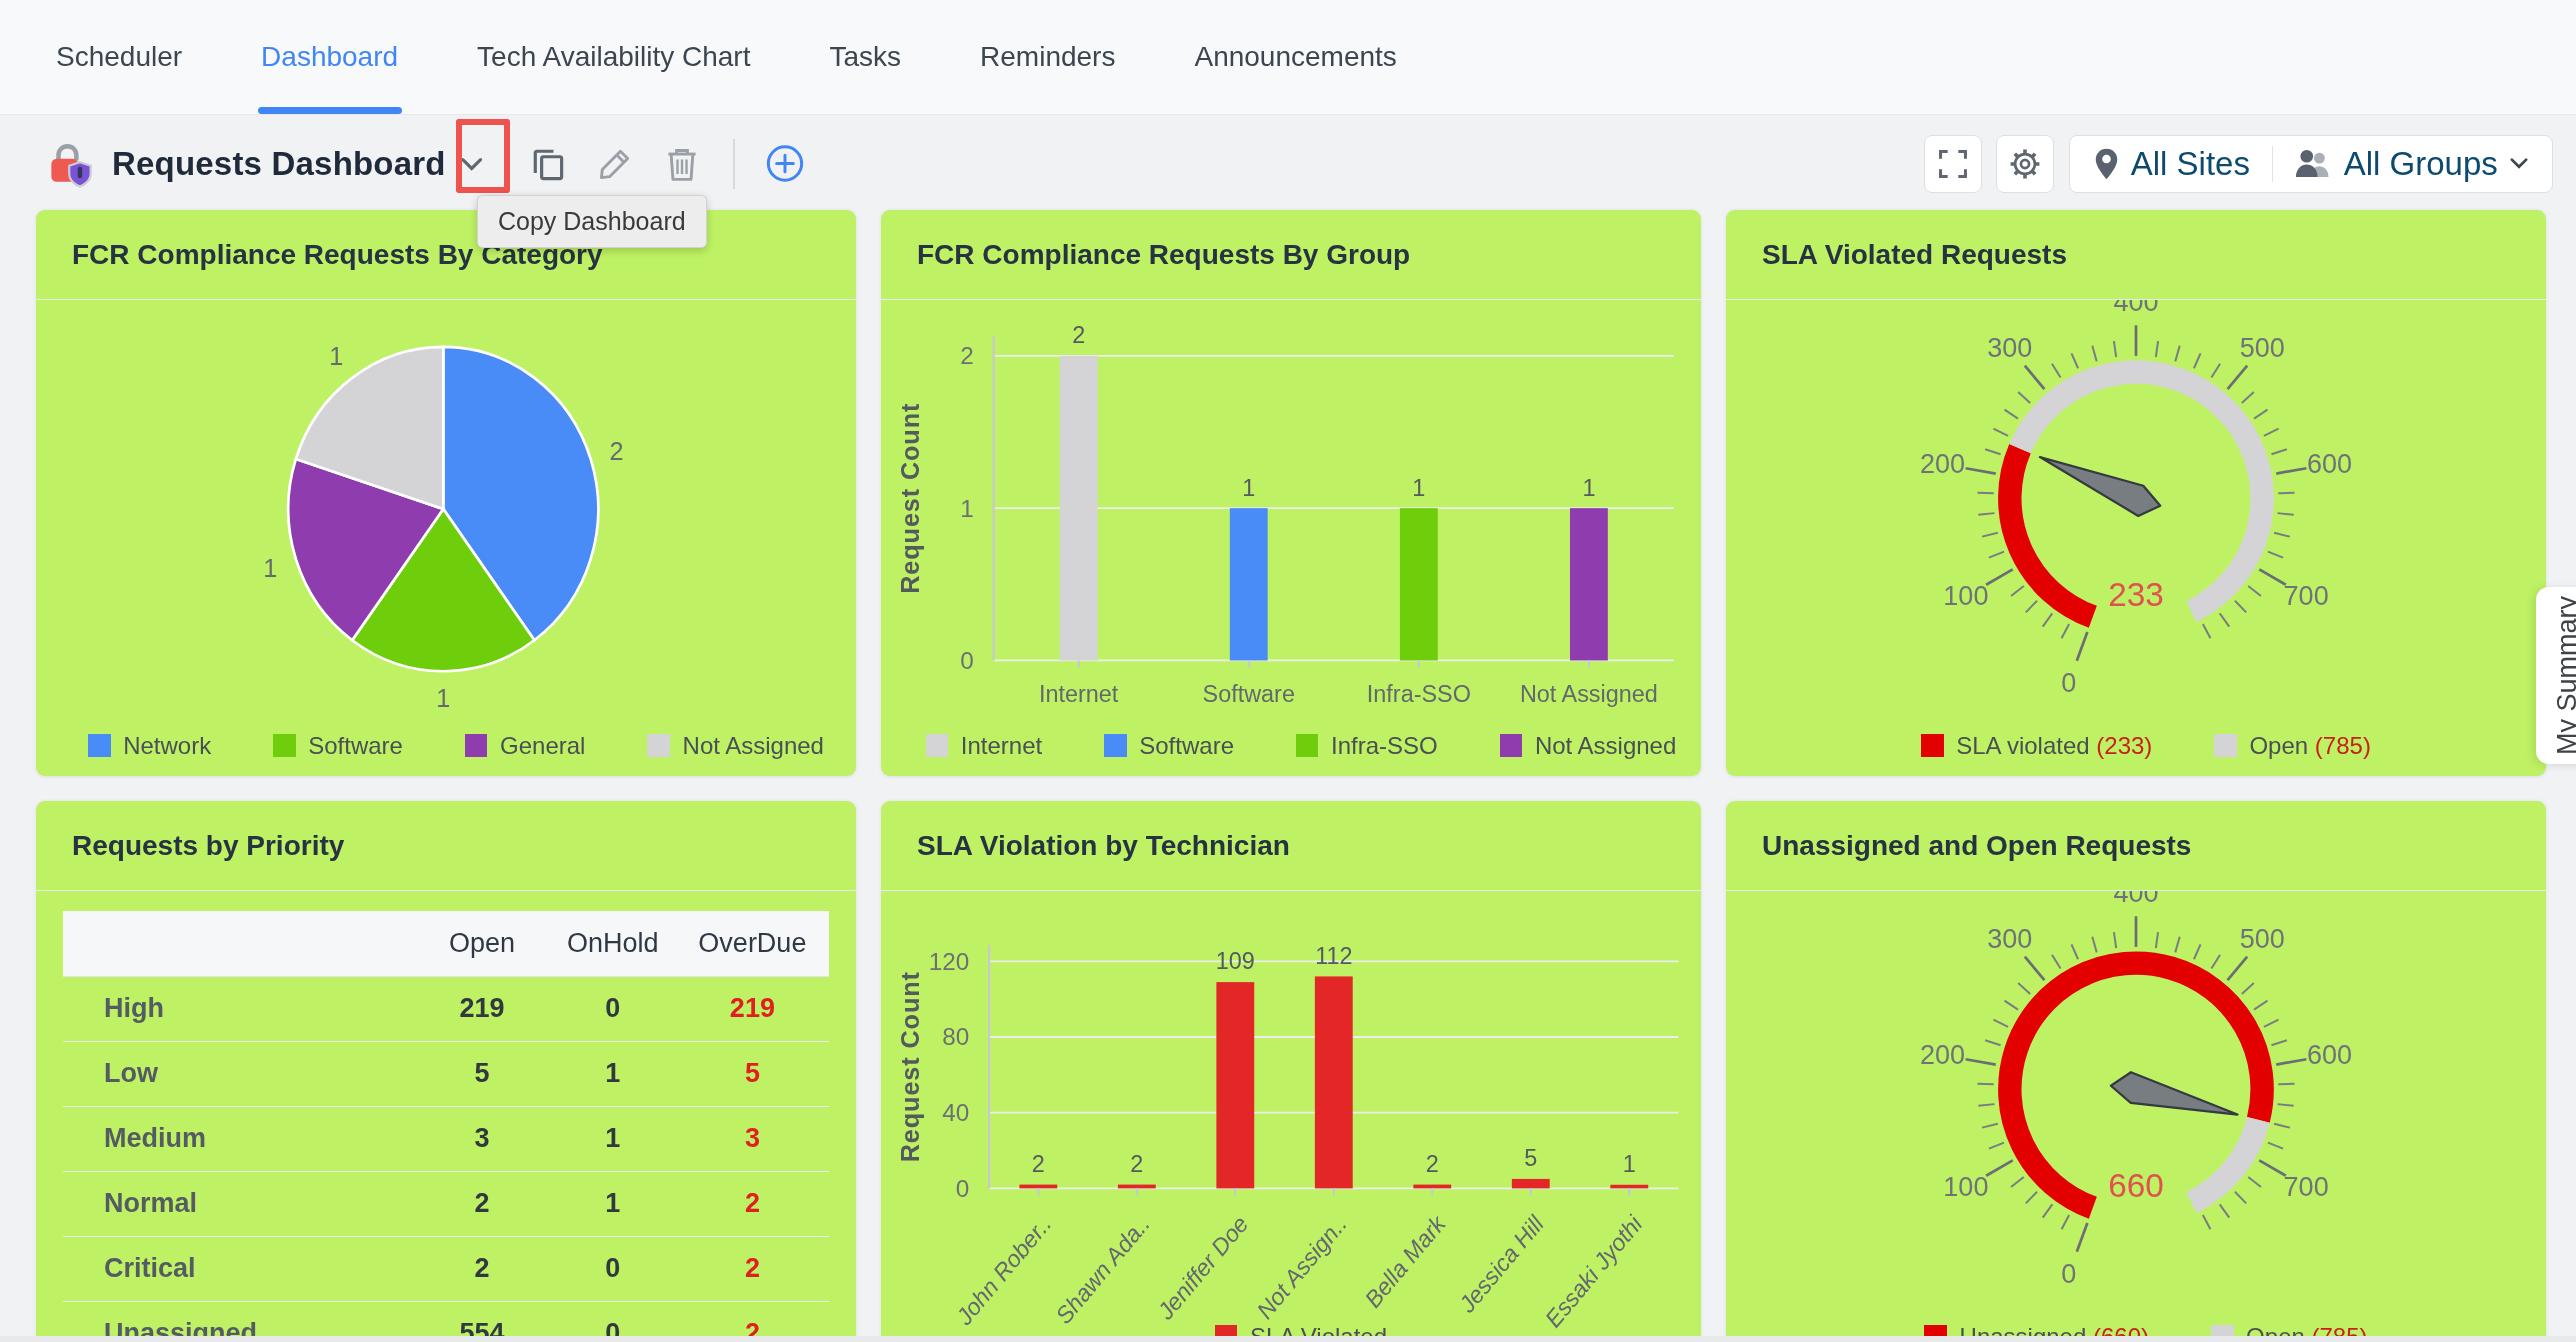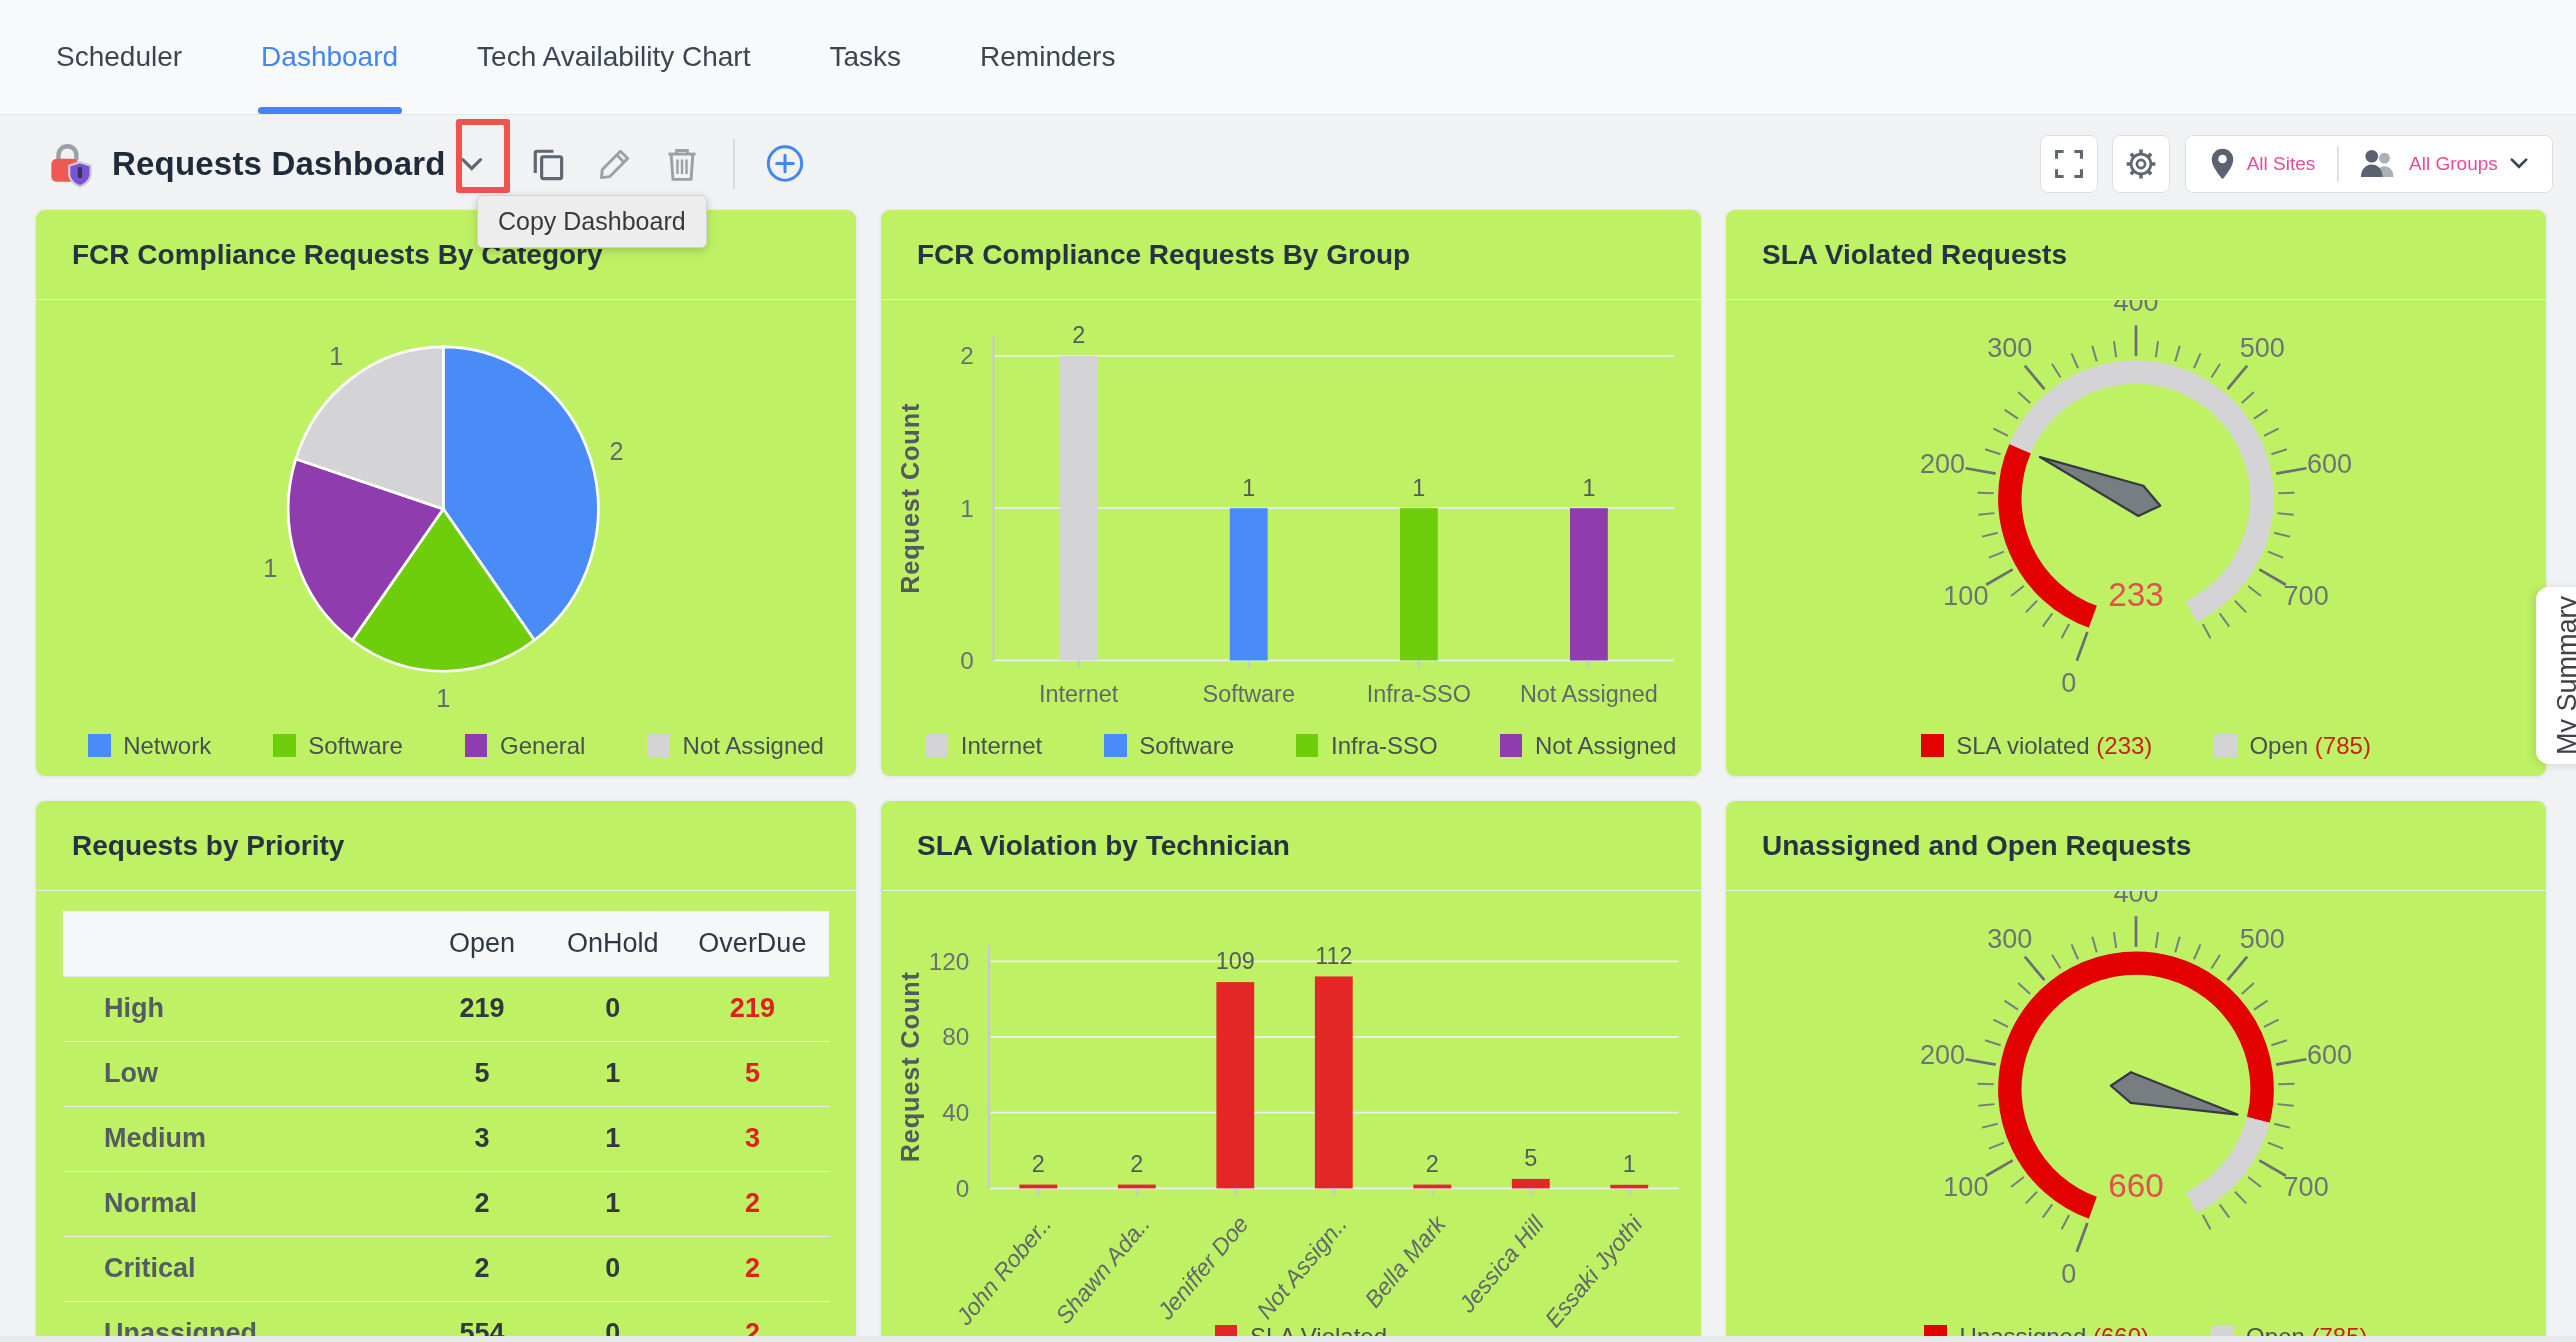--- a/index.html
+++ b/index.html
@@ -27,21 +27,21 @@
   .red-annotation { position:absolute; left:456px; top:119px; width:54px; height:74px;
                     border:6.3px solid #ee5350; border-radius:2.7px; z-index:6; pointer-events:none; }
   .tooltip { position:absolute; left:477px; top:195px; background:#ededee; border:0.9px solid #d2d2d4;
              border-radius:5.4px; padding:10.8px 20px; font-size:25px; color:#3a3a3c; z-index:30;
              box-shadow:0 2.7px 9px rgba(0,0,0,.18); white-space:nowrap; }
   .tb-right { margin-left:auto; display:flex; align-items:center; gap:14.4px; padding-right:31px; }
   .sq-btn { width:58px; height:58px; background:#fff; border:1.8px solid #dcdfe3; border-radius:8px;
             display:flex; align-items:center; justify-content:center; cursor:pointer; }
   .group-btn { height:58px; background:#fff; border:1.8px solid #dcdfe3; border-radius:8px;
                display:flex; align-items:center; padding:0 23.4px; cursor:pointer; }
-  .group-btn .glabel { font-size:19px; color:#ec4899; margin-left:10.8px; }
+  .group-btn .glabel { font-size:33px; color:#0c4a6e; margin-left:10.8px; }
   .gb-sep { width:1.8px; height:36px; background:#e0e3e6; margin:0 21.6px; }
 
   
   .card { position:absolute; width:820px; height:566px; background:#bef264; border-radius:9px;
           box-shadow:0 0.9px 3.6px rgba(40,50,60,.10); }
   .card-hd { height:90px; border-bottom:1.8px solid #e9eaec; display:flex; align-items:center; padding:0 36px; }
   .card-hd h2 { font-size:28px; font-weight:600; color:#273242; }
   .card-body { position:relative; height:474px; }
   .legend { position:absolute; left:0; right:0; bottom:14.4px; display:flex; justify-content:center;
             gap:62px; align-items:center;padding-left:20px; }
@@ -84,20 +84,21 @@
 </head>
 <body>
 
 <div class="topnav">
   <div class="nav-tabs">
       <span class="tab">Scheduler</span>
       <span class="tab active">Dashboard</span>
       <span class="tab">Tech Availability Chart</span>
       <span class="tab">Tasks</span>
       <span class="tab">Reminders</span>
+      <span class="tab">Announcements</span>
     </div>
 </div>
 
 <div class="toolbar">
   <div class="tb-left">
     <svg class="lock-wrap" viewBox="0 0 56 56">
       <path d="M14 24 v-6 a10 10 0 0 1 20 0 v6" fill="none" stroke="#9aa0a6" stroke-width="5"></path>
       <rect x="6" y="22" width="30" height="26" rx="6" fill="#ee5a52"></rect>
       <path d="M38 26 l12 4 v9 c0 8 -8 13 -12 14 c-4 -1 -12 -6 -12 -14 v-9 z" fill="#7b52d6" stroke="#c9cdd4" stroke-width="2.5"></path>
       <rect x="35.5" y="31" width="5" height="13" rx="2.5" fill="#2f3a56"></rect>

